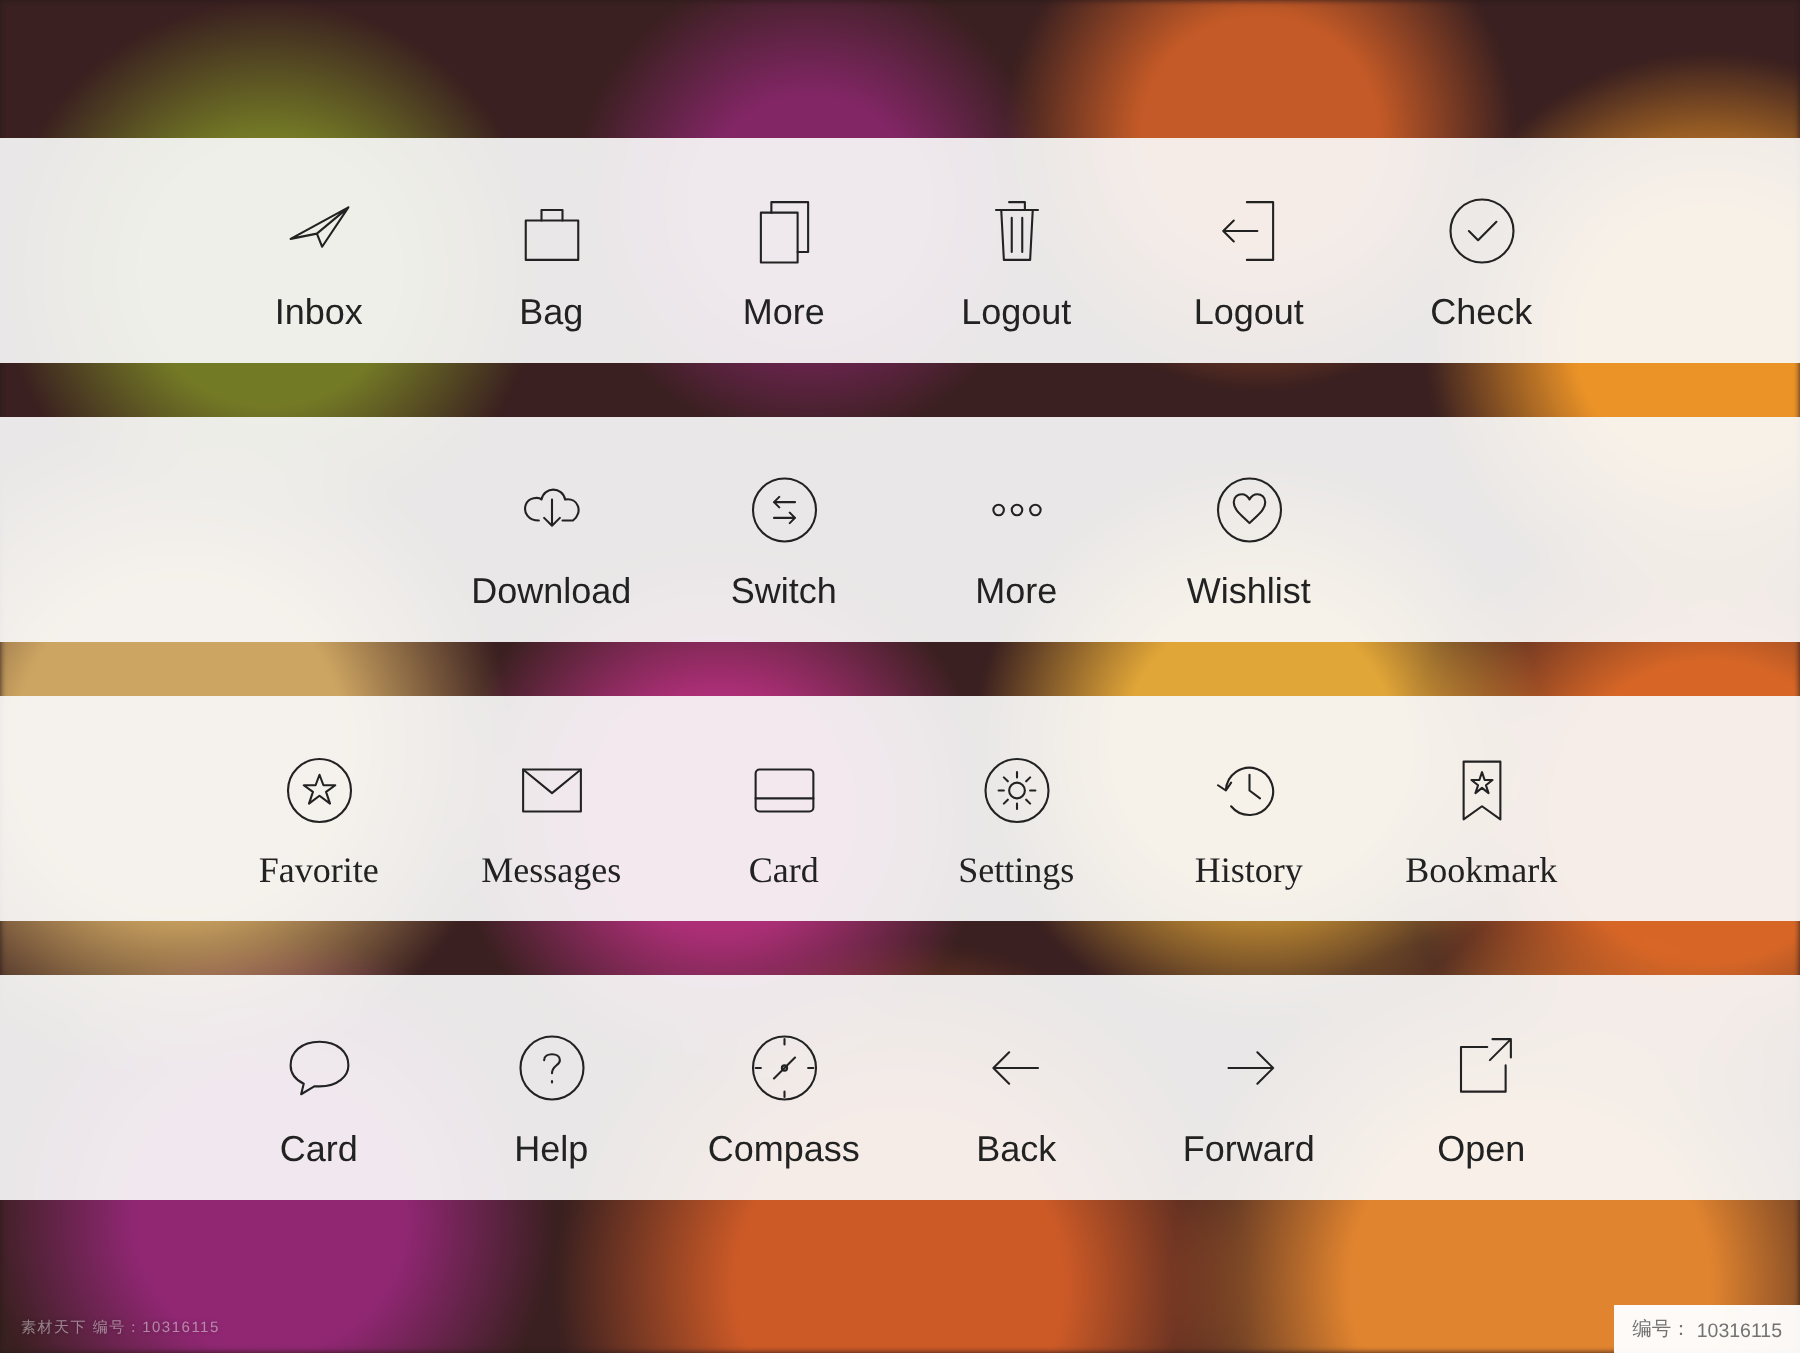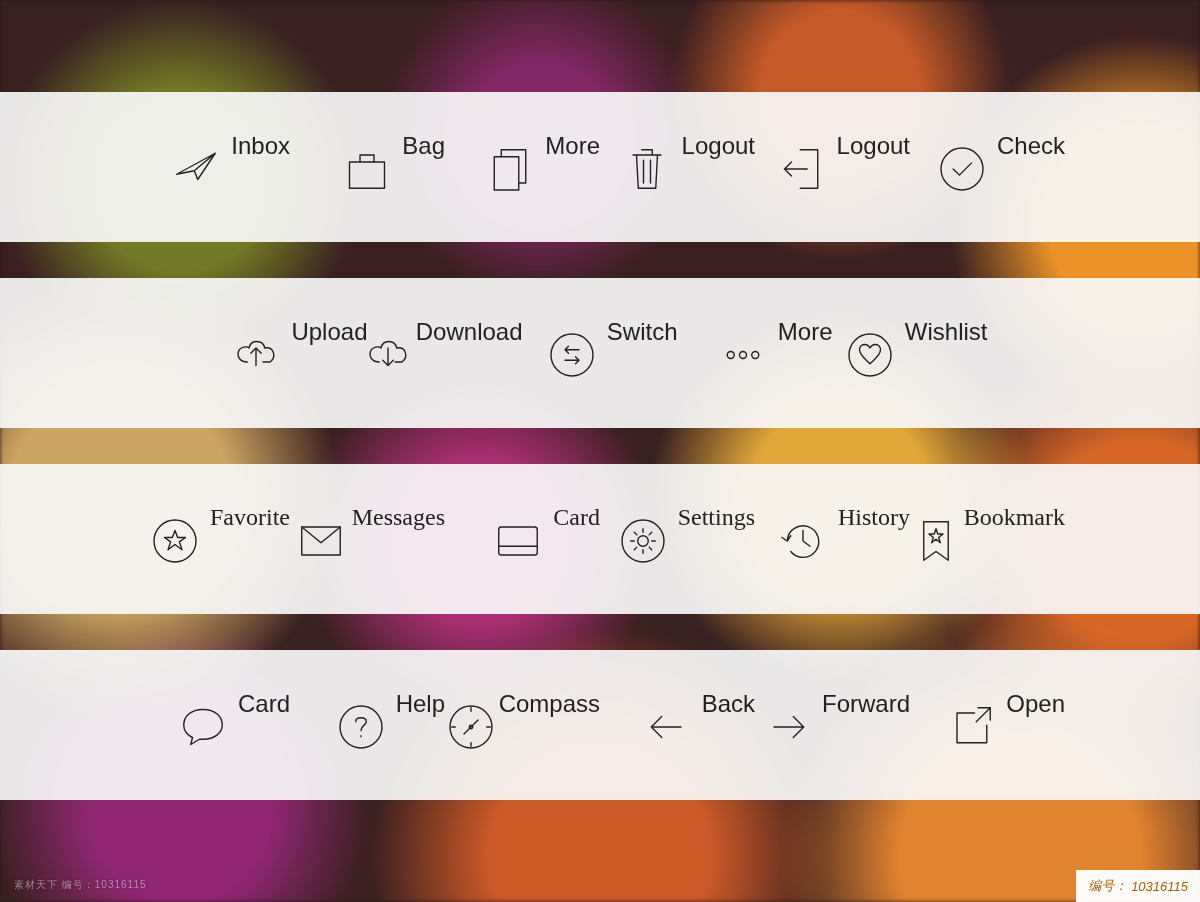--- a/index.html
+++ b/index.html
@@ -42,21 +42,22 @@
   gap: 0;
   padding: 10px 40px 6px;
 }
 .row1 { top: 92px; }
 .row2 { top: 278px; }
 .row3 { top: 464px; font-family: Liberation Serif, serif; }
 .row4 { top: 650px; }
 .item {
   width: 155px;
   display: flex;
-  flex-direction: row;
+  flex-direction: column;
+  align-items: center;
   justify-content: flex-end;
   color: #222;
 }
 .icon-wrap {
   width: 70px; height: 78px;
   display: flex; align-items: center; justify-content: center;
 }
 .label {
   font-size: 24px;
   font-weight: 300;
@@ -70,24 +71,23 @@
   font-size: 10px; color: rgba(255,255,255,0.45);
   letter-spacing: 1px;
   text-shadow: 0 0 3px rgba(0,0,0,0.3);
 }
 .watermark-right {
   position: absolute;
   right: 0; bottom: 0;
   height: 32px;
   display: flex; align-items: center;
   background: rgba(255,255,255,0.96);
-  color: #a16207; font-size: 13px;
+  color: #737373; font-size: 13px;
   padding: 12px 12px;
   gap: 4px;
-  font-style: italic;
 }
 </style>
 </head>
 <body>
 
 <div class="bg"></div>
 
 <div class="rows">
 
   <div class="row row1">
@@ -138,28 +138,20 @@
         <svg viewBox="0 0 64 64" width="56" height="56">
             <circle cx="32" cy="32" r="24"></circle>
             <path d="M22 32 L29 39 L43 25"></path>
           </svg>
       </div>
       <div class="label">Check</div>
     </div>
   </div>
 
   <div class="row row2">
-    <div class="item">
-      <div class="icon-wrap">
-        <svg viewBox="0 0 64 64" width="56" height="56">
-            <path d="M22 40 C14 40 10 34 12 28 C14 22 22 22 24 24 C26 14 40 14 42 24 C52 22 56 34 48 40 H40 M32 44 V24 M26 30 L32 24 L38 30"></path>
-          </svg>
-      </div>
-      <div class="label">Upload</div>
-    </div>
     <div class="item">
       <div class="icon-wrap">
         <svg viewBox="0 0 64 64" width="56" height="56">
             <path d="M22 40 C14 40 10 34 12 28 C14 22 22 22 24 24 C26 14 40 14 42 24 C52 22 56 34 48 40 H40 M32 24 V44 M26 38 L32 44 L38 38"></path>
           </svg>
       </div>
       <div class="label">Download</div>
     </div>
     <div class="item">
       <div class="icon-wrap">

